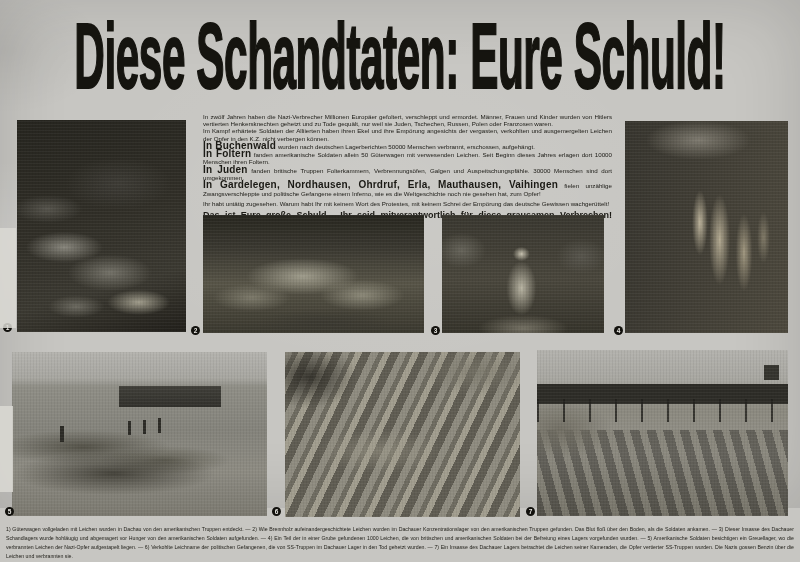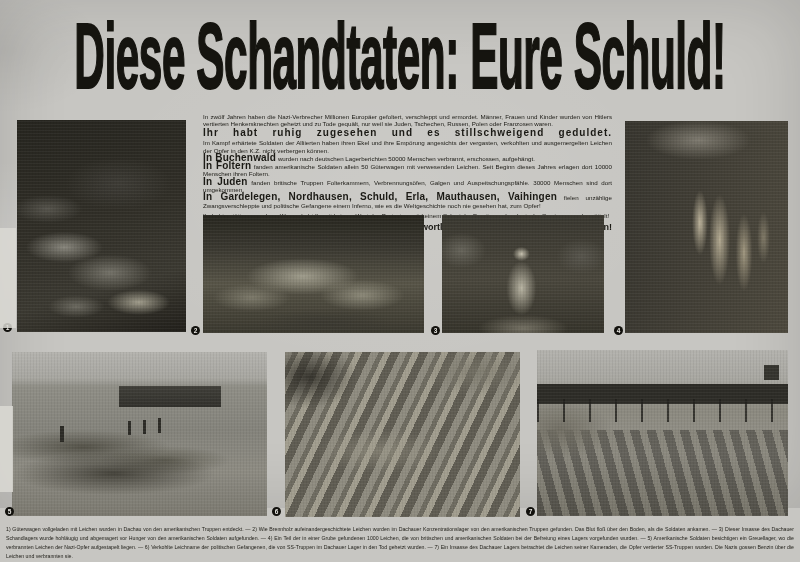--- a/index.html
+++ b/index.html
@@ -142,26 +142,25 @@
 
 <div class="poster">
 
   <h1 class="title">Diese Schandtaten: Eure Schuld!</h1>
 
   <div class="photo ph1"></div>
   <div class="photo ph4"></div>
 
   <div class="textblock">
     <p class="tb-small">In zwölf Jahren haben die Nazi-Verbrecher Millionen Europäer gefoltert, verschleppt und ermordet. Männer, Frauen und Kinder wurden von Hitlers vertierten Henkersknechten gehetzt und zu Tode gequält, nur weil sie Juden, Tschechen, Russen, Polen oder Franzosen waren.</p>
-    <p class="tb-slogan1">Ihr habt ruhig zugesehen und es stillschweigend geduldet.</p>
     <p class="tb-small">Im Kampf erhärtete Soldaten der Alliierten haben ihren Ekel und ihre Empörung angesichts der vergasten, verkohlten und ausgemergelten Leichen der Opfer in den K.Z. nicht verbergen können.</p>
     <p class="tb-camp"><b>In Buchenwald</b><span> wurden nach deutschen Lagerberichten 50000 Menschen verbrannt, erschossen, aufgehängt.</span></p>
     <p class="tb-camp"><b>In Foltern</b><span> fanden amerikanische Soldaten allein 50 Güterwagen mit verwesenden Leichen. Seit Beginn dieses Jahres erlagen dort 10000 Menschen ihren Foltern.</span></p>
     <p class="tb-camp"><b>In Juden</b><span> fanden britische Truppen Folterkammern, Verbrennungsöfen, Galgen und Auspeitschungspfähle. 30000 Menschen sind dort umgekommen.</span></p>
-    <p class="tb-camp"><b>In Gardelegen, Nordhausen, Schuld, Erla, Mauthausen, Vaihingen</b><span> fielen unzählige Zwangsverschleppte und politische Gefangene einem Inferno, wie es die Weltgeschichte noch nie gesehen hat, zum Opfer!</span></p>
+    <p class="tb-camp"><b>In Gardelegen, Nordhausen, Ohrdruf, Erla, Mauthausen, Vaihingen</b><span> fielen unzählige Zwangsverschleppte und politische Gefangene einem Inferno, wie es die Weltgeschichte noch nie gesehen hat, zum Opfer!</span></p>
     <p class="tb-small tb-para3">Ihr habt untätig zugesehen. Warum habt Ihr mit keinem Wort des Protestes, mit keinem Schrei der Empörung das deutsche Gewissen wachgerüttelt!</p>
     <p class="tb-slogan2">Das ist Eure große Schuld - Ihr seid mitverantwortlich für diese grausamen Verbrechen!</p>
   </div>
 
   <div class="photo ph2"></div>
   <div class="photo ph3"></div>
   <div class="photo ph5"></div>
   <div class="photo ph6"></div>
   <div class="photo ph7"></div>
 

